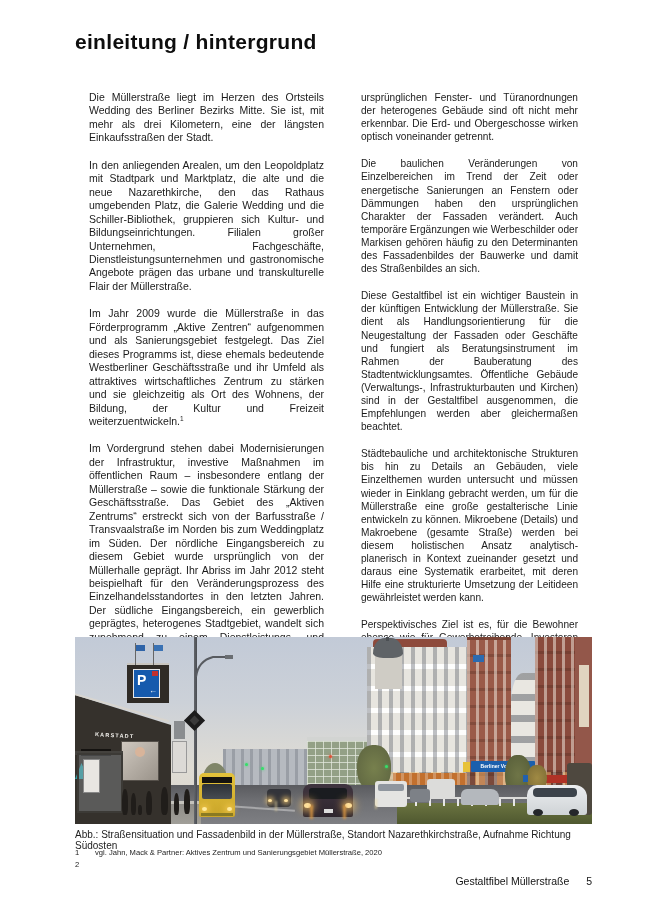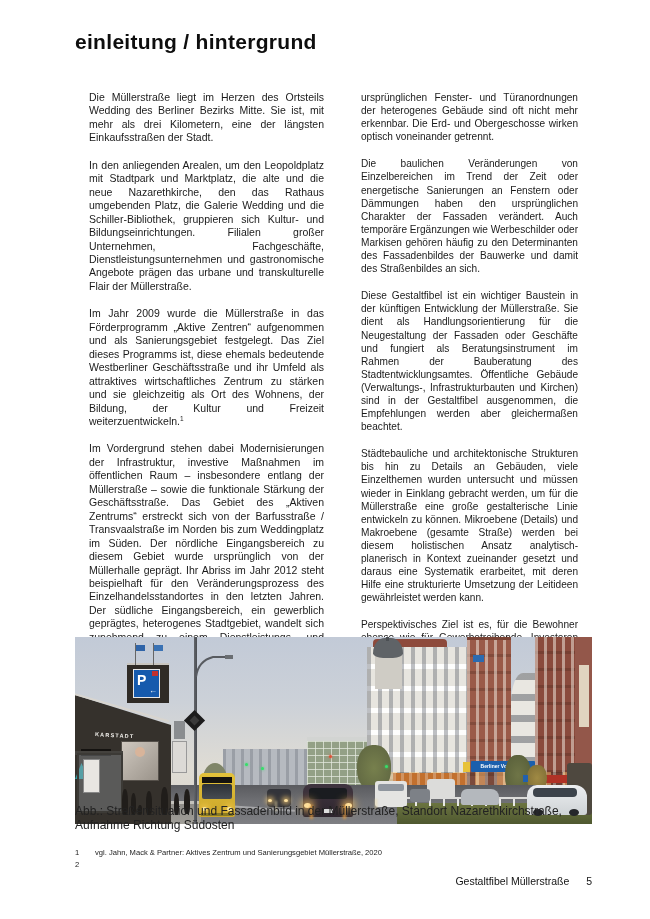--- a/index.html
+++ b/index.html
@@ -12,21 +12,21 @@
   .col-left{left:75px;width:263px;font-size:10.5px;line-height:13.45px}
   .col-right{left:347px;width:245px;font-size:10.1px;line-height:13.1px}
   sup{font-size:6.5px;vertical-align:super;line-height:0}
   .author{text-align:right}
   .author .name{font-size:11px;line-height:14px}
   .author .role{font-size:8.6px;line-height:10.6px}
   .photo{position:absolute;left:75px;top:637px;width:517px;height:187px;overflow:hidden;
          background:linear-gradient(180deg,#c2cad7 0%,#ccd1d8 35%,#dfdcd4 70%,#d8d4cc 100%)}
   .ph{position:absolute}
   .fig{position:absolute;background:#201d1a;border-radius:45% 45% 30% 30%}
-  .caption{position:absolute;left:75px;top:804px;width:517px;font-size:12px;color:#222}
+  .caption{position:absolute;left:75px;top:829px;width:517px;font-size:10px;color:#222}
   .footnotes{position:absolute;left:75px;top:847px;width:517px;font-size:7.6px;line-height:11.6px;color:#222}
   .fn{display:flex}
   .fn .n{width:20px;flex:0 0 20px}
   .pagefooter{position:absolute;left:75px;top:875px;width:517px;text-align:right;font-size:10.5px;color:#141414}
   .pagefooter .num{display:inline-block;margin-left:14px}
 </style>
 </head>
 <body>
 
 <h1 class="title">einleitung / hintergrund</h1>

